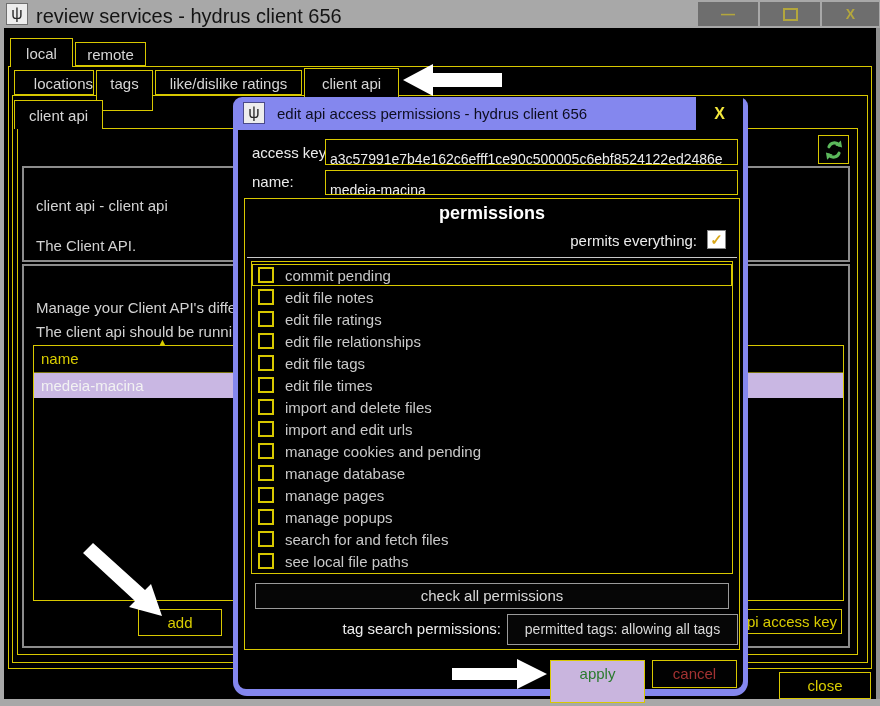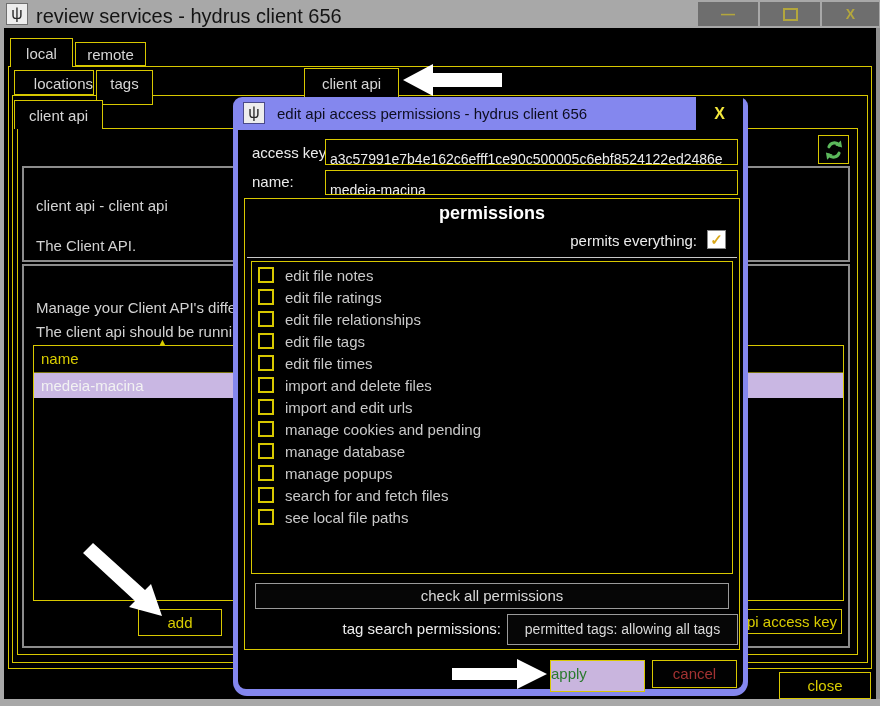--- a/index.html
+++ b/index.html
@@ -73,22 +73,22 @@
   .permlist{left:6px;top:62px;width:482px;height:313px;border:1px solid var(--yl);padding-top:2px;}
   .perm-row{height:22px;display:flex;align-items:center;gap:11px;padding-left:6px;cursor:default;}
   .perm-row.focused{outline:1px solid var(--yl);outline-offset:-1px;}
   .perm-cb{width:12px;height:12px;border:2px solid var(--yl);background:#000;flex:0 0 auto;}
   .perm-label{color:#c9c9c9;font-size:15px;}
   .checkall{left:10px;top:384px;width:474px;height:26px;border:1px solid #9a9a9a;background:#060606;
             color:#d9d9d9;font-size:15px;text-align:center;line-height:24px;cursor:default;}
   .tagsearch-label{left:0;top:421px;width:256px;text-align:right;color:#ececec;font-size:15px;}
   .tagsearch-btn{left:262px;top:415px;width:231px;height:31px;border:1px solid #9a9a9a;background:#060606;
                  color:#d9d9d9;font-size:14px;text-align:center;line-height:29px;cursor:default;}
-  .apply-btn{left:312px;top:530px;width:95px;height:32px;background:#c9b5de;border:1px solid var(--yl);
-             color:#2a7a2e;font-size:15px;line-height:26px;cursor:default;}
+  .apply-btn{left:312px;top:530px;width:95px;height:43px;background:#c9b5de;border:1px solid var(--yl);
+             color:#2a7a2e;font-size:15px;text-align:center;line-height:26px;cursor:default;}
   .cancel-btn{left:414px;top:530px;width:85px;height:28px;background:#020202;border:1px solid var(--yl);
               color:#a23232;font-size:15px;text-align:center;line-height:26px;cursor:default;}
 
   .overlay{position:absolute;left:0;top:0;z-index:30;pointer-events:none;}
   .refresh-btn{left:818px;top:135px;width:31px;height:29px;border:1px solid var(--yl);background:#000;
                z-index:2;display:flex;align-items:center;justify-content:center;cursor:default;}
 </style>
 </head>
 <body>
 
@@ -109,21 +109,22 @@
   </div>
   <div class="abs edge-left"></div>
   <div class="abs edge-right"></div>
   <div class="abs edge-bottom"></div>
 
   <div class="abs tab sel" style="left:10px;top:38px;width:63px;height:29px;line-height:29px;">local</div>
   <div class="abs tab" style="left:75px;top:42px;width:71px;height:24px;line-height:24px;">remote</div>
   <div class="abs frame" style="left:8px;top:66px;width:864px;height:603px;"></div>
 
   <div class="abs tab" style="left:14px;top:70px;width:80px;height:25px;line-height:25px;text-align:right;">locations</div>
-  <div class="abs tab" style="left:96px;top:70px;width:57px;height:35px;line-height:25px;">tags</div>
+  <div class="abs tab" style="left:96px;top:70px;width:57px;height:41px;line-height:25px;">tags</div>
+  <div class="abs tab" style="left:155px;top:70px;width:147px;height:25px;line-height:25px;">like/dislike ratings</div>
   <div class="abs tab sel" style="left:304px;top:68px;width:95px;height:29px;line-height:29px;">client api</div>
   <div class="abs frame" style="left:12px;top:95px;width:856px;height:568px;"></div>
 
   <div class="abs tab sel" style="left:14px;top:100px;width:89px;height:29px;line-height:29px;">client api</div>
   <div class="abs frame" style="left:17px;top:128px;width:841px;height:527px;"></div>
 
   <div class="abs refresh-btn">
     <svg width="22" height="22" viewBox="0 0 24 24">
       <path d="M6.5 8.5 a6.5 6.5 0 0 1 11 -2" stroke="#5cb85c" stroke-width="3.4" fill="none" stroke-linecap="round"></path>
       <polygon points="19.5,1.5 20.8,9.2 13.6,7.2" fill="#5cb85c"></polygon>
@@ -165,20 +166,24 @@
 
       <div class="abs grpbox">
         <div class="abs grp-title">permissions</div>
         <div class="abs permits-label">permits everything:</div>
         <div class="abs permits-cb">
           <span>✓</span>
         </div>
         <div class="abs divider"></div>
 
         <div class="abs permlist">
+          <div class="perm-row focused">
+            <span class="perm-cb"></span>
+            <span class="perm-label">commit pending</span>
+          </div>
           <div class="perm-row">
             <span class="perm-cb"></span>
             <span class="perm-label">edit file notes</span>
           </div>
           <div class="perm-row">
             <span class="perm-cb"></span>
             <span class="perm-label">edit file ratings</span>
           </div>
           <div class="perm-row">
             <span class="perm-cb"></span>
@@ -200,20 +205,24 @@
             <span class="perm-cb"></span>
             <span class="perm-label">import and edit urls</span>
           </div>
           <div class="perm-row">
             <span class="perm-cb"></span>
             <span class="perm-label">manage cookies and pending</span>
           </div>
           <div class="perm-row">
             <span class="perm-cb"></span>
             <span class="perm-label">manage database</span>
+          </div>
+          <div class="perm-row">
+            <span class="perm-cb"></span>
+            <span class="perm-label">manage pages</span>
           </div>
           <div class="perm-row">
             <span class="perm-cb"></span>
             <span class="perm-label">manage popups</span>
           </div>
           <div class="perm-row">
             <span class="perm-cb"></span>
             <span class="perm-label">search for and fetch files</span>
           </div>
           <div class="perm-row">

